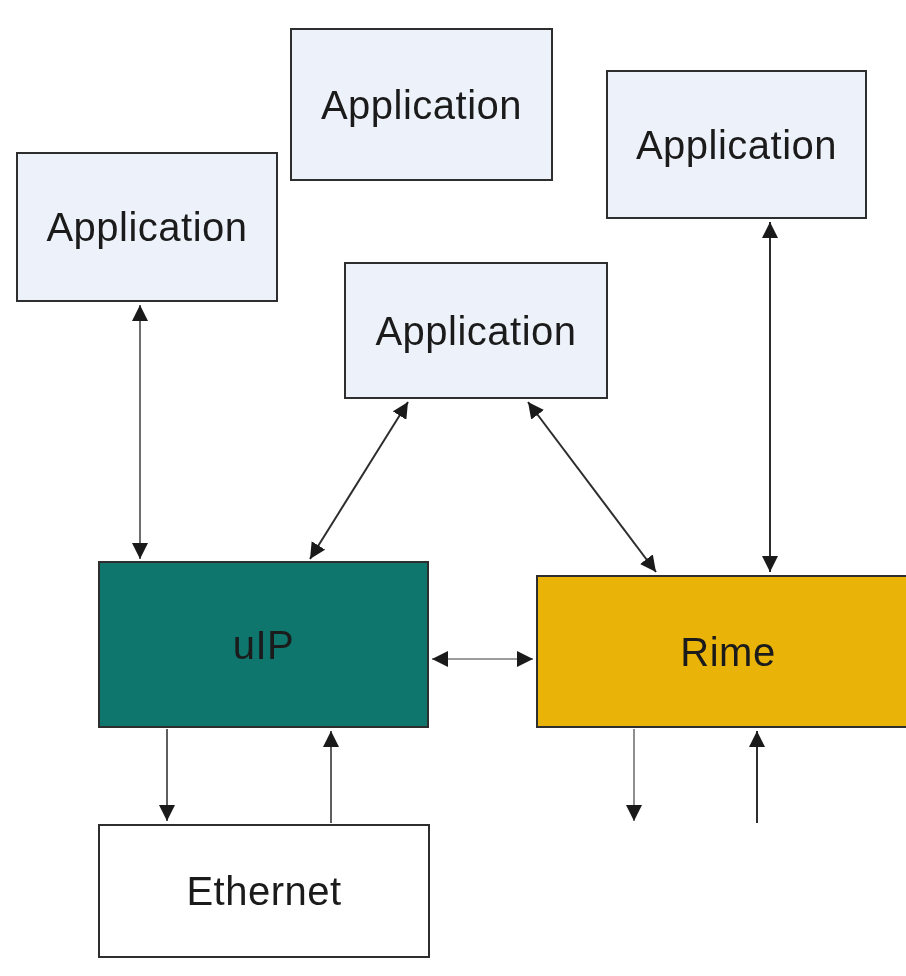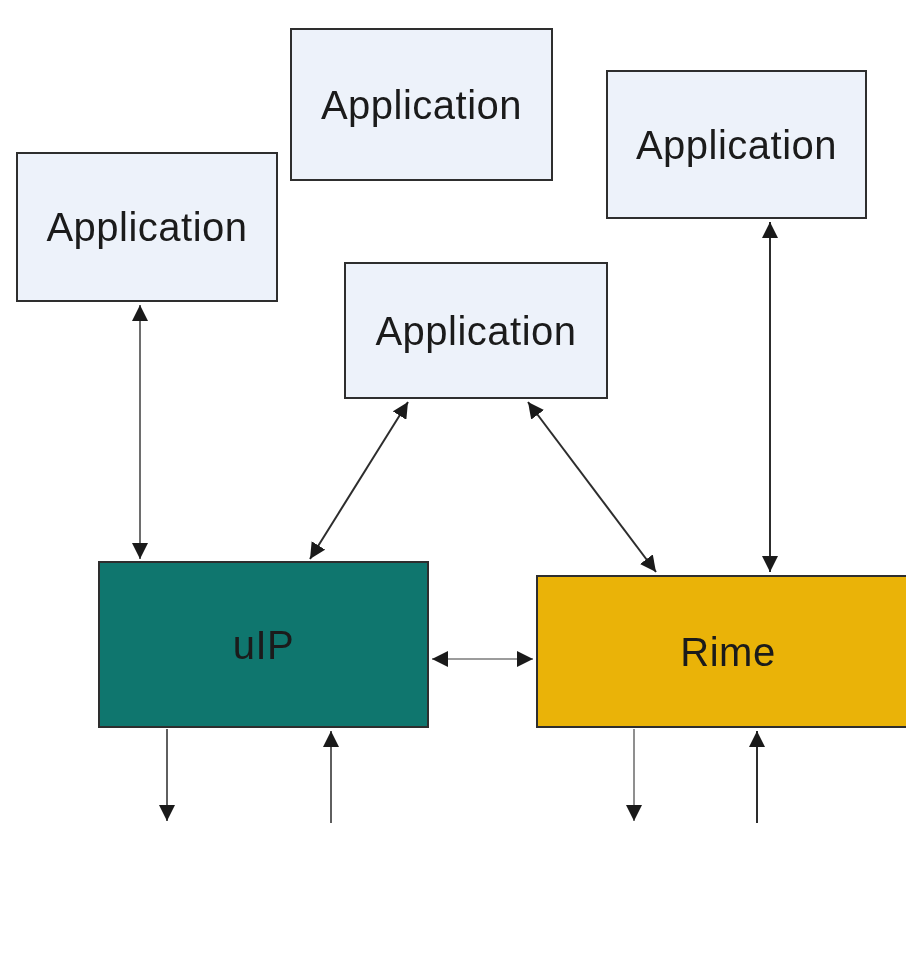--- a/index.html
+++ b/index.html
@@ -77,13 +77,16 @@
     </div>
     <div class="node node-application" style="left: 344px; top: 262px; width: 264px; height: 137px; background: rgb(237, 242, 250); border-color: rgb(46, 46, 46); color: rgb(27, 27, 27);">
       <span class="label">Application</span>
     </div>
     <div class="node node-stack" style="left: 98px; top: 561px; width: 331px; height: 167px; background: #0f766e; border-color: rgb(46, 46, 46); color: rgb(27, 27, 27);">
       <span class="label">uIP</span>
     </div>
     <div class="node node-stack" style="left: 536px; top: 575px; width: 384px; height: 153px; background: #eab308; border-color: rgb(46, 46, 46); color: rgb(27, 27, 27); text-align: right;">
       <span class="label">Rime</span>
     </div>
+    <div class="node node-driver" style="left: 98px; top: 824px; width: 332px; height: 134px; background: rgb(255, 255, 255); border-color: rgb(46, 46, 46); color: rgb(27, 27, 27);">
+      <span class="label">Ethernet</span>
+    </div>
   </div>
 
 </body></html>

